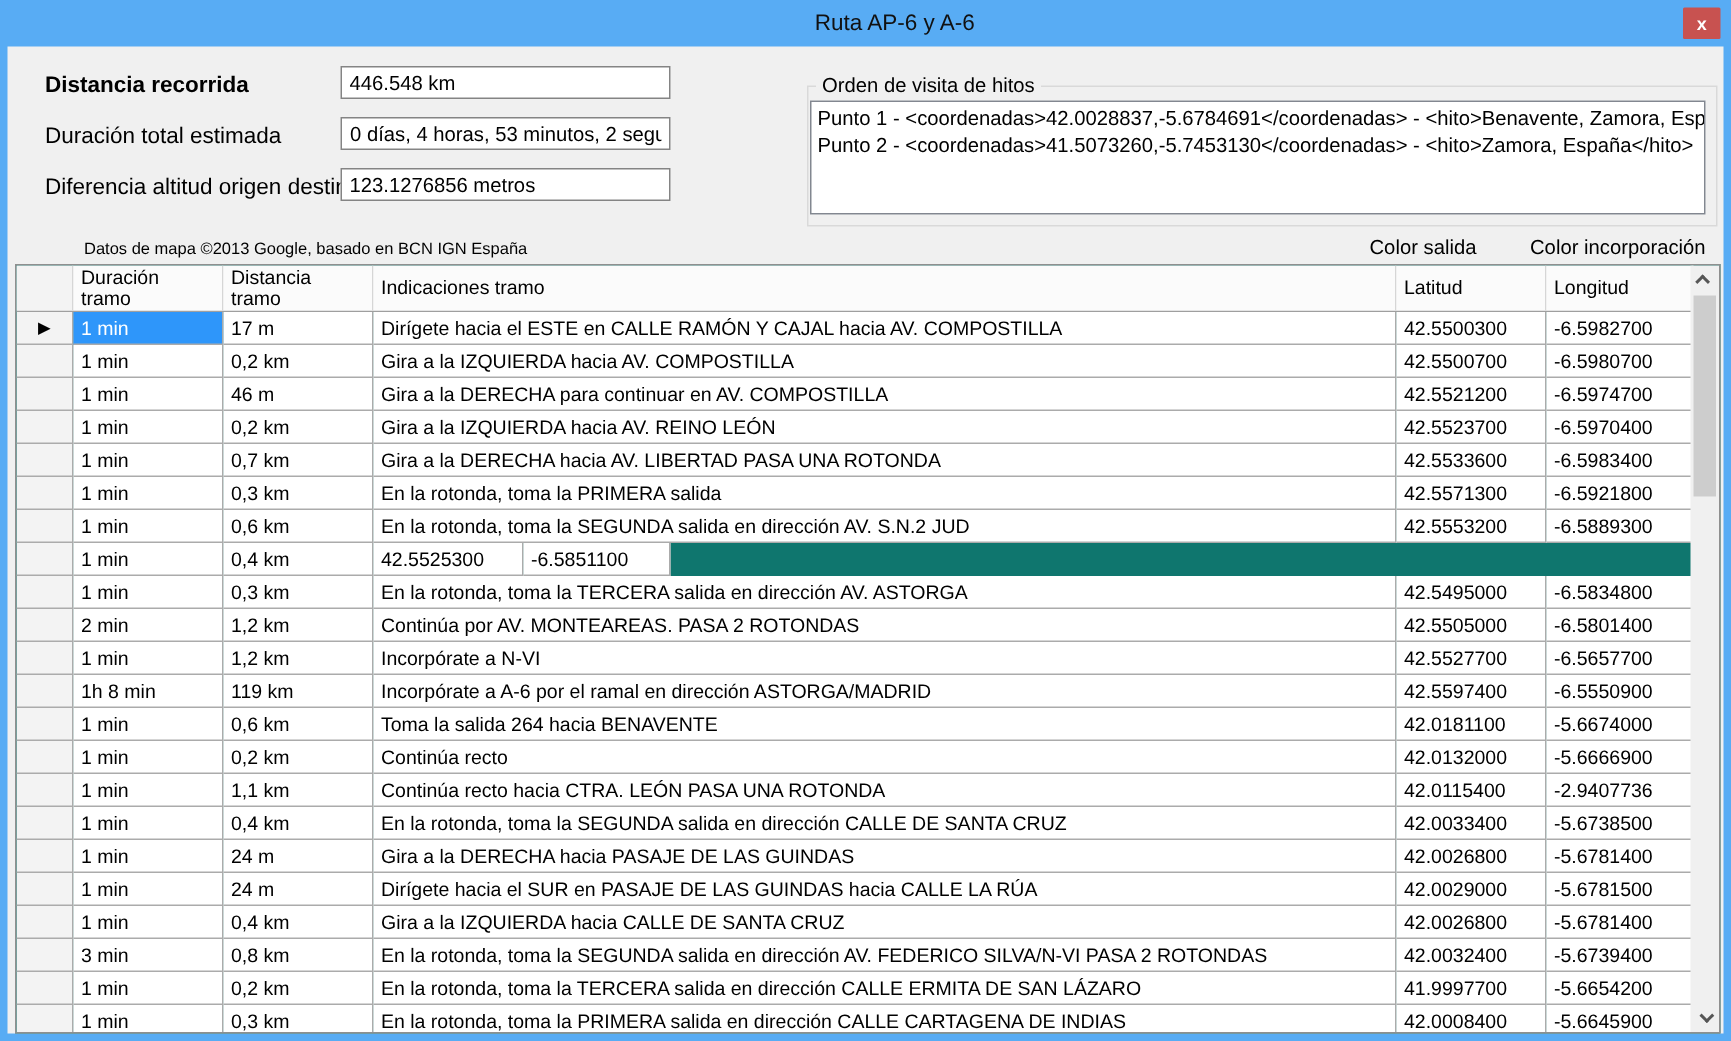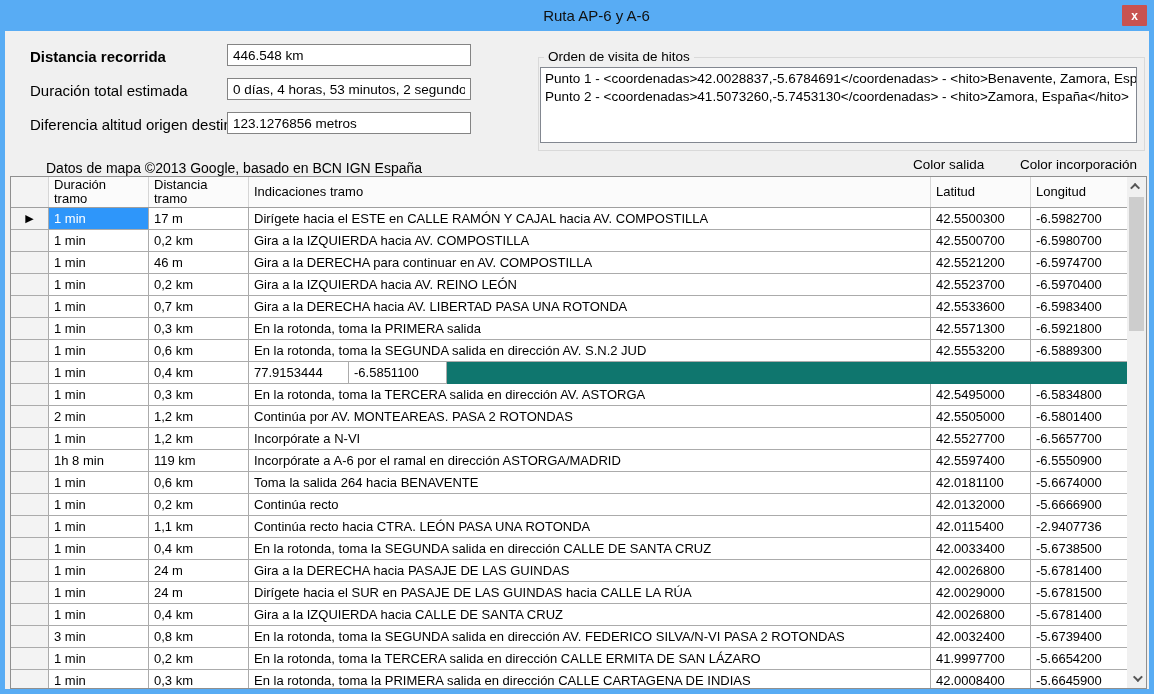--- a/index.html
+++ b/index.html
@@ -11,33 +11,33 @@
   .titlebar { position: absolute; left: 0; top: 0; width: 1154px; height: 31px;
     display: flex; align-items: center; justify-content: center; }
   .title { font-size: 15px; color: #111; margin-left: 39px; }
   .close-btn { position: absolute; right: 7px; top: 5px; width: 25px; height: 21px;
     background: #c85250; color: #fff; font-size: 12px; font-weight: bold;
     display: flex; align-items: center; justify-content: center; border-radius: 1px; }
   .content { position: absolute; left: 5px; top: 31px; width: 1144px; height: 658px;
     background: #f0f0f0; }
 
   .flabel { position: absolute; left: 25px; font-size: 15px; white-space: nowrap; }
-  .finput { position: absolute; left: 222px; width: 244px; height: 22px;
+  .finput { position: absolute; left: 222px; width: 220px; height: 22px;
     border: 1px solid #848484; background: #fff; font-size: 13.5px; padding: 1px 5px;
     font-family: "Liberation Sans", sans-serif; color: #000; outline: none; }
 
   .groupbox { position: absolute; left: 533px; top: 26px; width: 607px; height: 94px;
     border: 1px solid #d9d9d9; }
   .groupbox-label { position: absolute; left: 5px; top: -9px; background: #f0f0f0;
     padding: 0 4px; font-size: 13.5px; white-space: nowrap; }
   .hito-box { position: absolute; left: 535px; top: 36px; width: 597px; height: 76px;
     background: #fff; border: 1px solid #828790; overflow: hidden; padding: 2px 4px; }
   .hito-line { font-size: 13.5px; line-height: 18px; white-space: pre; }
 
-  .map-credit { position: absolute; left: 3px; top: 129px; font-size: 14px; padding-left: 38px; }
+  .map-credit { position: absolute; left: 13px; top: 129px; font-size: 11px; padding-left: 38px; }
   .legend-salida { position: absolute; left: 908px; top: 126px; font-size: 13.5px; }
   .legend-incorp { position: absolute; left: 1015px; top: 126px; font-size: 13.5px; }
 
   .grid { position: absolute; left: 5px; top: 145px; width: 1137px; height: 513px;
     background: #0f766e; border: 1px solid #8f8f8f; overflow: hidden; }
   .ghead { display: flex; height: 31px; background: #fbfbfb; border-bottom: 1px solid #9f9f9f; }
   .hcell { border-right: 1px solid #d6d6d6; display: flex; align-items: center;
     padding: 0 5px; font-size: 13px; line-height: 14px; background: #fbfbfb; }
   .h-rh { width: 38px; padding: 0; background: #f3f3f3; }
   .hwrap { width: 62px; }
@@ -168,21 +168,21 @@
           <div class="cell c-dur">1 min</div>
           <div class="cell c-dist">0,6 km</div>
           <div class="cell c-ind">En la rotonda, toma la SEGUNDA salida en dirección AV. S.N.2 JUD</div>
           <div class="cell c-lat">42.5553200</div>
           <div class="cell c-lon">-6.5889300</div>
         </div>
         <div class="grow">
           <div class="cell c-rh"></div>
           <div class="cell c-dur">1 min</div>
           <div class="cell c-dist">0,4 km</div>
-          <div class="cell c-lat">77.9153444</div>
+          <div class="cell c-lat">42.5525300</div>
           <div class="cell c-lon">-6.5851100</div>
         </div>
         <div class="grow">
           <div class="cell c-rh"></div>
           <div class="cell c-dur">1 min</div>
           <div class="cell c-dist">0,3 km</div>
           <div class="cell c-ind">En la rotonda, toma la TERCERA salida en dirección AV. ASTORGA</div>
           <div class="cell c-lat">42.5495000</div>
           <div class="cell c-lon">-6.5834800</div>
         </div>

